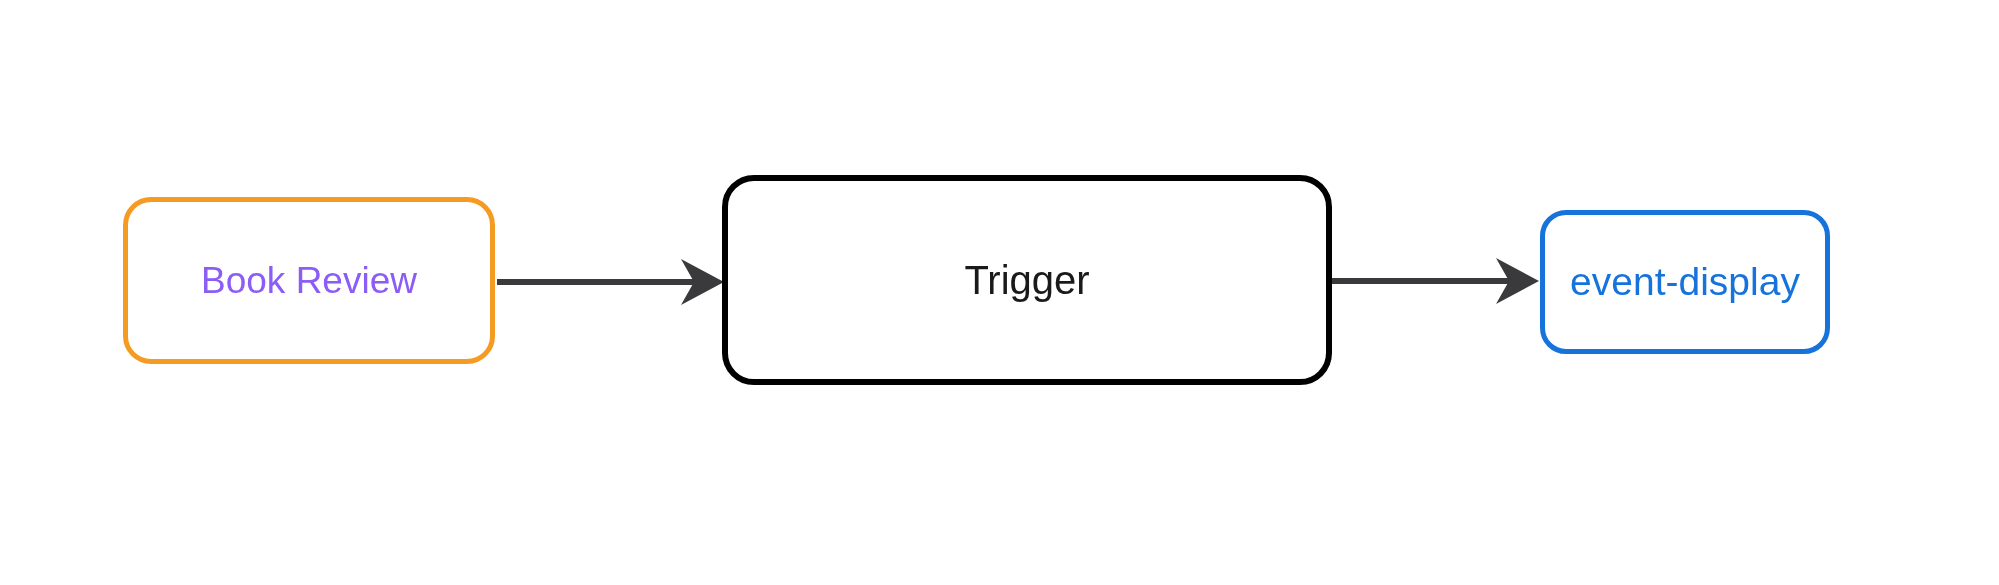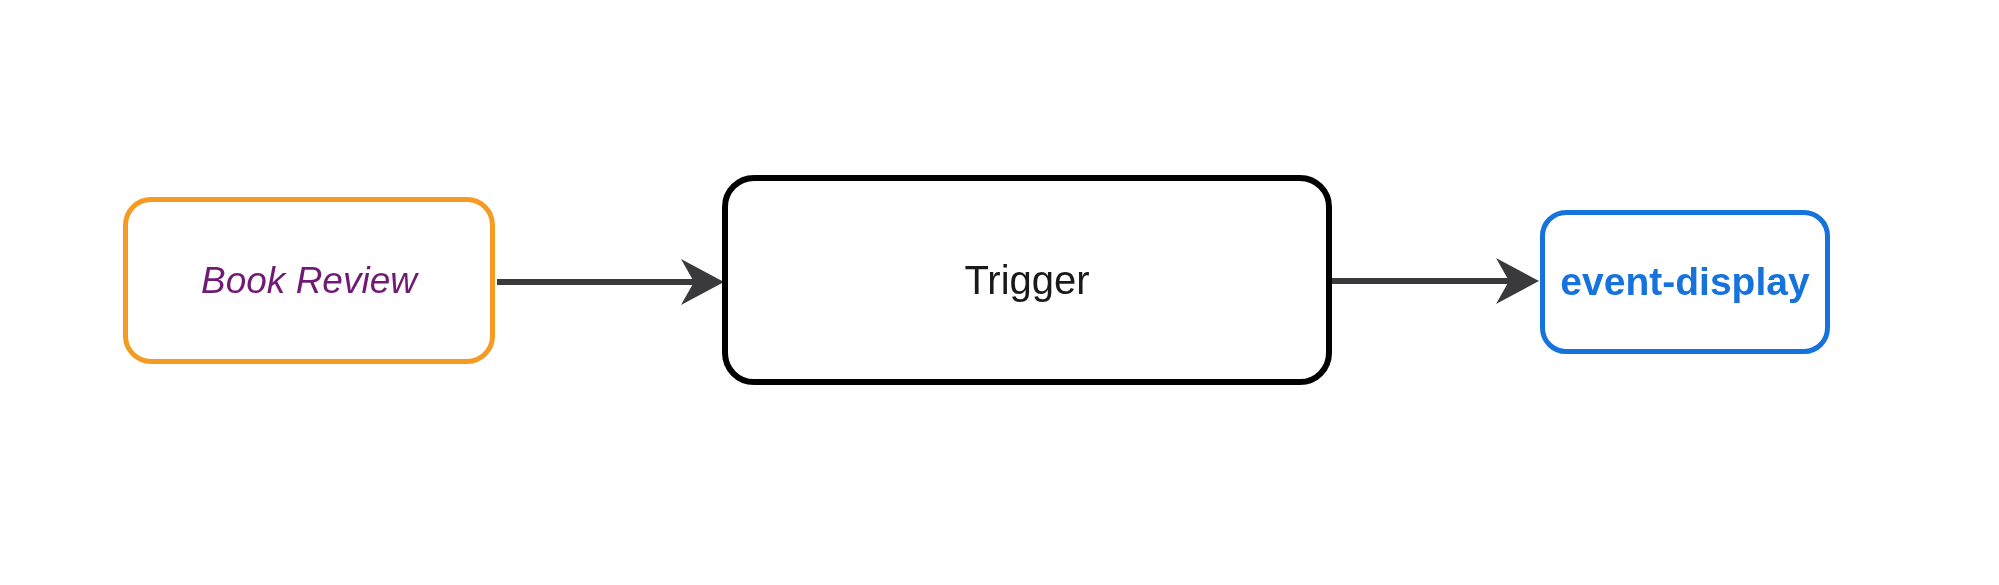--- a/index.html
+++ b/index.html
@@ -68,25 +68,25 @@
     <g>
       <line x1="497" y1="282" x2="698" y2="282" stroke-width="6" style="stroke: rgb(58, 58, 60);"></line>
       <polygon points="724,282 681,259 694,282 681,305" style="fill: rgb(58, 58, 60);"></polygon>
     </g>
     <g>
       <line x1="1332" y1="281" x2="1513" y2="281" stroke-width="6" style="stroke: rgb(58, 58, 60);"></line>
       <polygon points="1539,281 1496,258 1509,281 1496,304" style="fill: rgb(58, 58, 60);"></polygon>
     </g>
   </svg>
 
-  <div class="node node-broker" style="border-color: rgb(245, 155, 34); color: #701a75; font-style: italic;">
+  <div class="node node-broker" style="border-color: rgb(245, 155, 34); color: #8b5cf6;">
     <span>Book Review</span>
   </div>
 
   <div class="node node-trigger" style="border-color: rgb(0, 0, 0); color: rgb(26, 26, 26);">
     <span>Trigger</span>
   </div>
 
-  <div class="node node-sink" style="border-color: rgb(22, 115, 220); color: rgb(22, 115, 220); font-weight: bold;">
+  <div class="node node-sink" style="border-color: rgb(22, 115, 220); color: rgb(22, 115, 220);">
     <span>event-display</span>
   </div>
 
 </div>
 
 </body></html>

